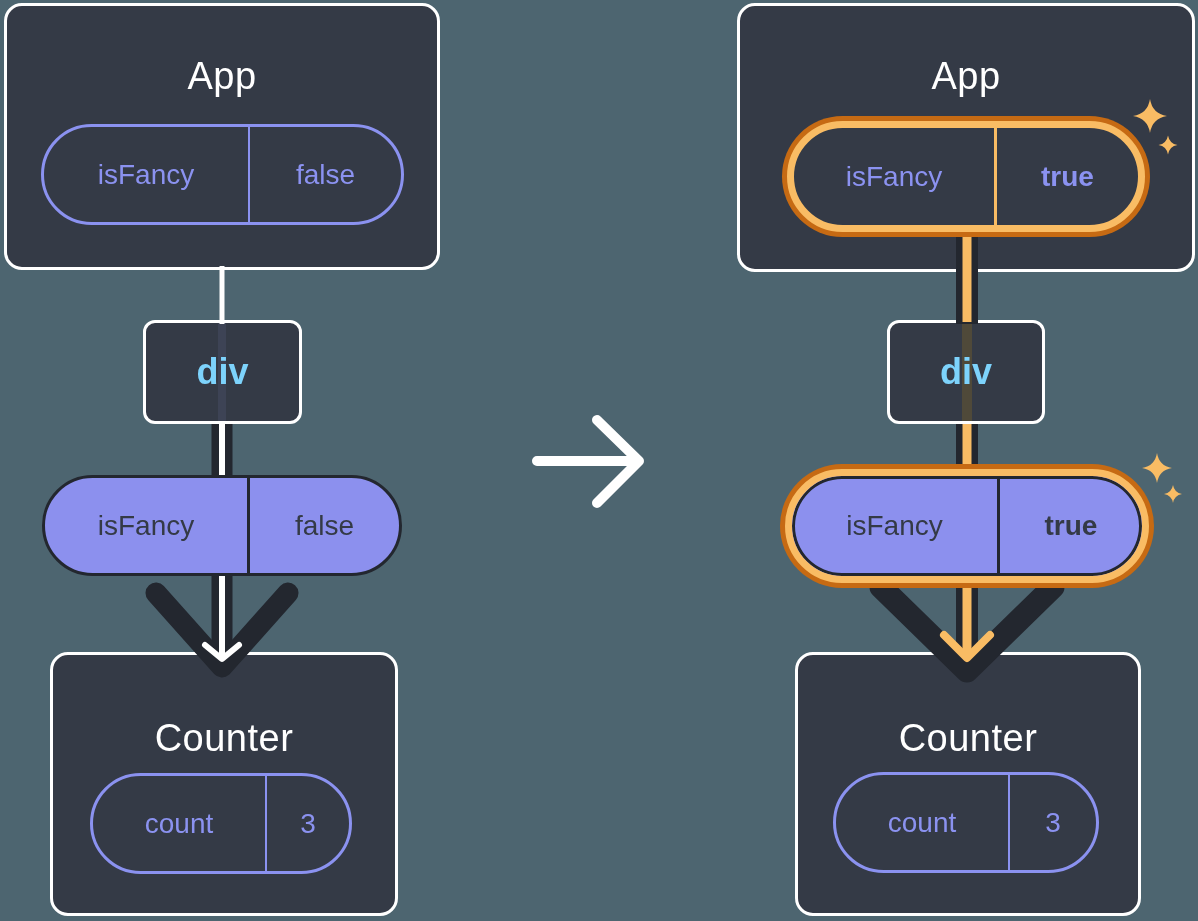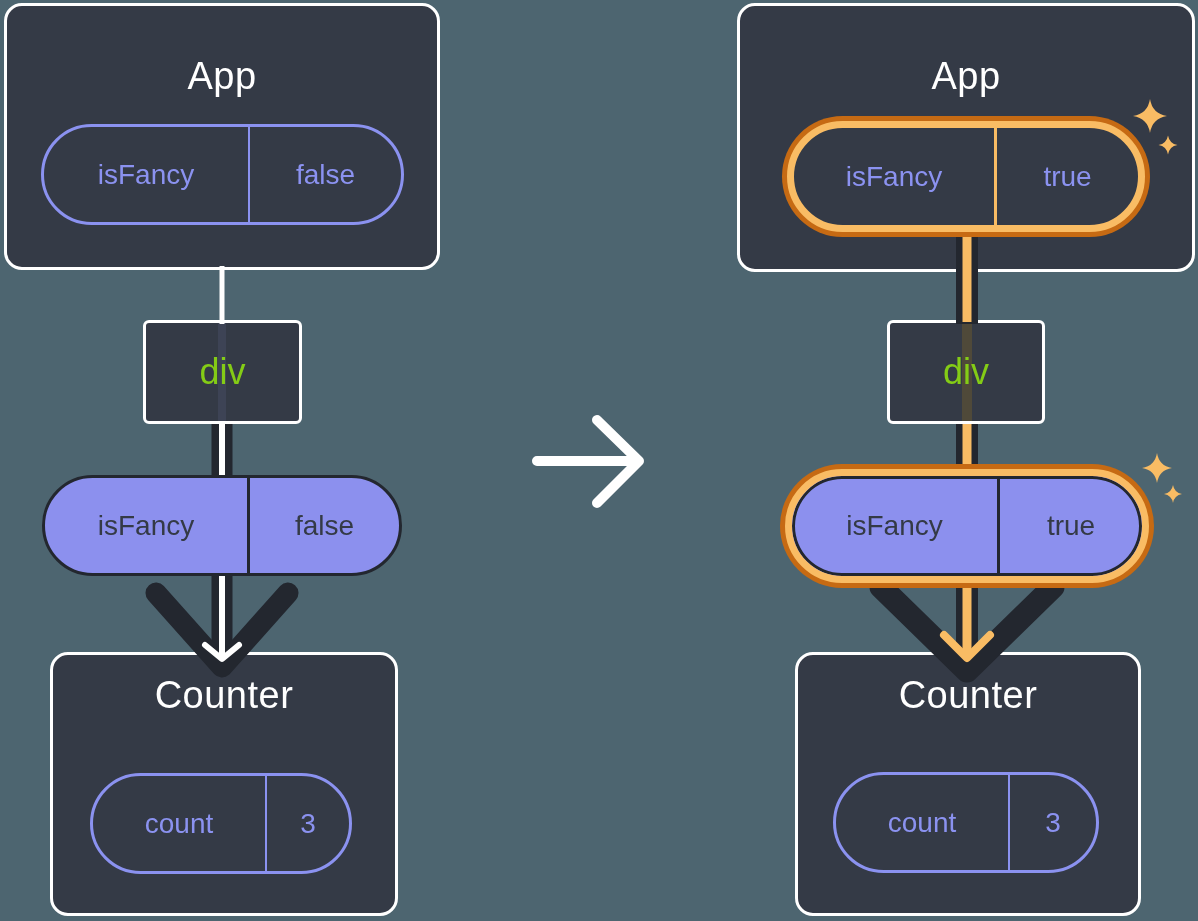--- a/index.html
+++ b/index.html
@@ -27,29 +27,29 @@
     font-weight:500;
     letter-spacing:.5px;
   }
   .app-card-l     { left:4px;   top:3px;   width:436px; height:267px; }
   .app-card-r     { left:737px; top:3px;   width:458px; height:269px; }
   .counter-card-l { left:50px;  top:652px; width:348px; height:264px; }
   .counter-card-r { left:795px; top:652px; width:346px; height:264px; }
   .app-card-l .card-title,
   .app-card-r .card-title { margin-top:48px; }
   .counter-card-l .card-title,
-  .counter-card-r .card-title { margin-top:18px; }
+  .counter-card-r .card-title { margin-top:61px; }
 
   .tag-card {
     position:absolute;
     background:#343a46;
     border:3px solid #ffffff;
-    border-radius:6px;
+    border-radius:12px;
     display:flex; align-items:center; justify-content:center;
-    color:#84cc16; font-size:36px; font-weight:400;
+    color:#7dd3fc; font-size:36px; font-weight:700;
     z-index:1;
   }
   .div-card-l { left:143px; top:320px; width:159px; height:104px; }
   .div-card-r { left:887px; top:320px; width:158px; height:104px; }
   .faint-strip { position:absolute; top:0; bottom:0; z-index:0; }
   .strip-l { left:72px; width:8px;  background:#3d4355; }
   .strip-r { left:72px; width:10px; background:#4f4939; }
   .tag-card span { position:relative; z-index:1; }
 
   
@@ -99,21 +99,21 @@
 
   .fancy-filled {
     left:785px; top:469px; width:364px; height:114px;
     background:#8c90ee;
     border:7px solid #f9bc64;
     box-shadow:0 0 0 5px #c66a13, inset 0 0 0 3px #23272f;
     color:#343a46;
   }
   .fancy-filled .key { flex-basis:208px; border-right:3px solid #23272f; }
 
-  .bold-val { font-weight:400; }
+  .bold-val { font-weight:700; }
 
   
   svg.lines, svg.sparkles {
     position:absolute; left:0; top:0;
     width:1198px; height:921px;
     pointer-events:none;
   }
   svg.lines    { z-index:5; }
   svg.sparkles { z-index:12; }
 </style>

